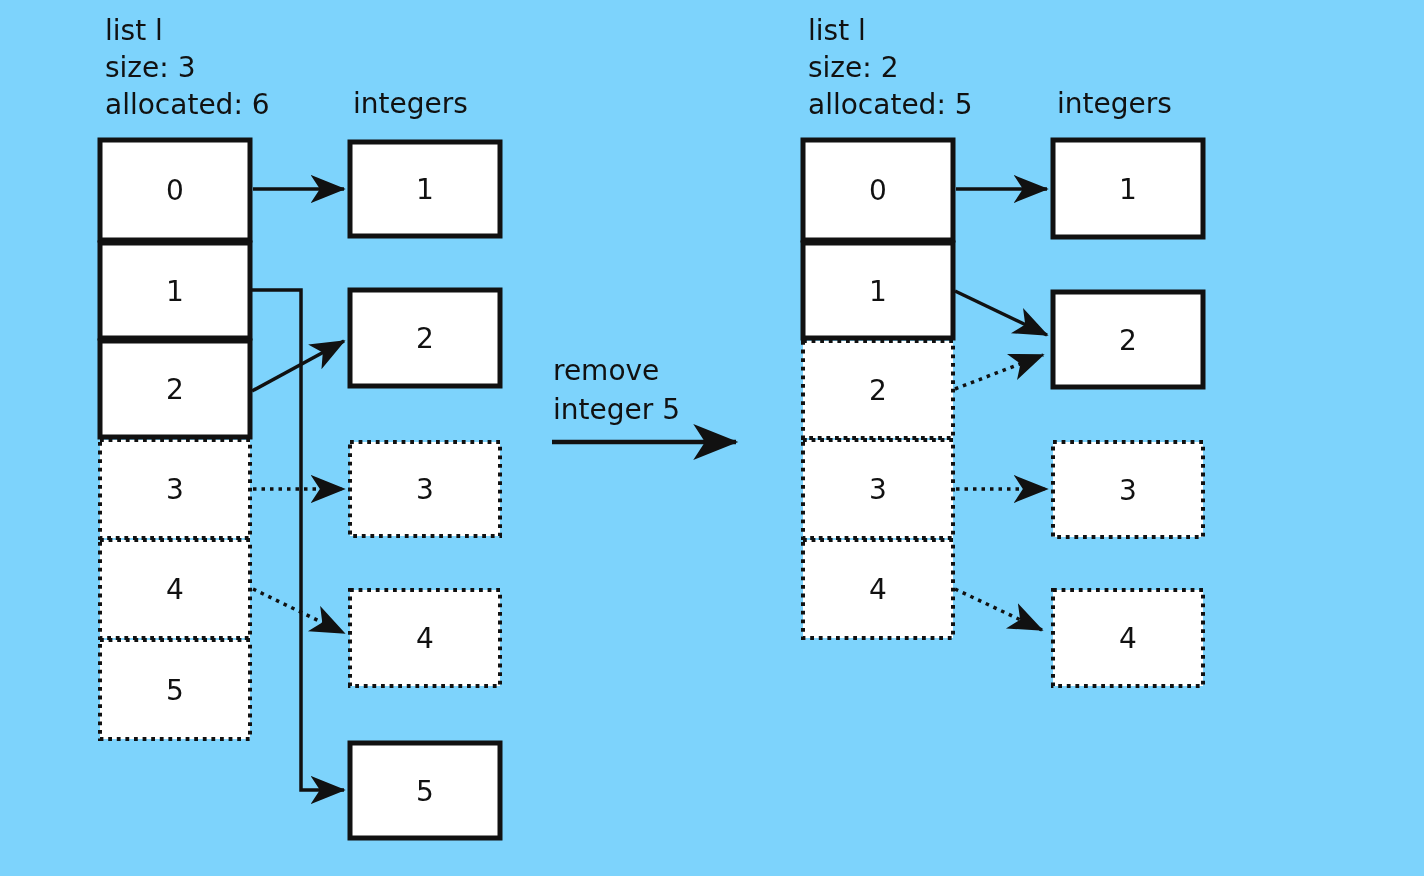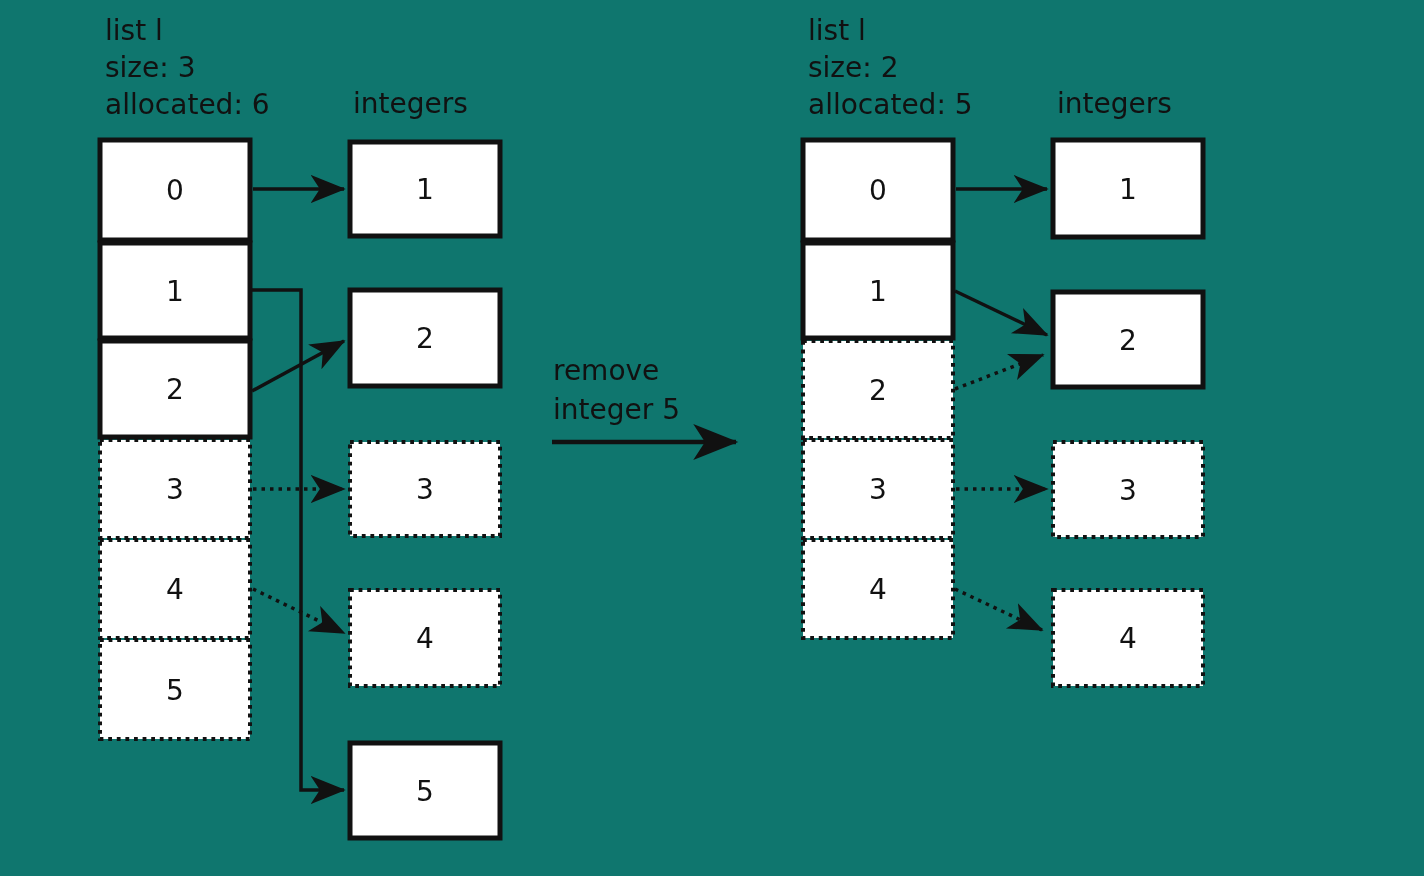--- a/index.html
+++ b/index.html
@@ -4,21 +4,21 @@
 <style>
   html, body {
     margin: 0;
     padding: 0;
     background: #ffffff;
   }
   .canvas-wrap {
     position: relative;
     width: 1424px;
     height: 876px;
-    background: #0f766e;
+    background: #7dd3fc;
     overflow: hidden;
     font-family: "DejaVu Sans", sans-serif;
   }
   svg text {
     font-family: "DejaVu Sans", sans-serif;
     fill: #111111;
   }
   .state-label, .column-header, .transition-text {
     font-size: 28px;
   }

